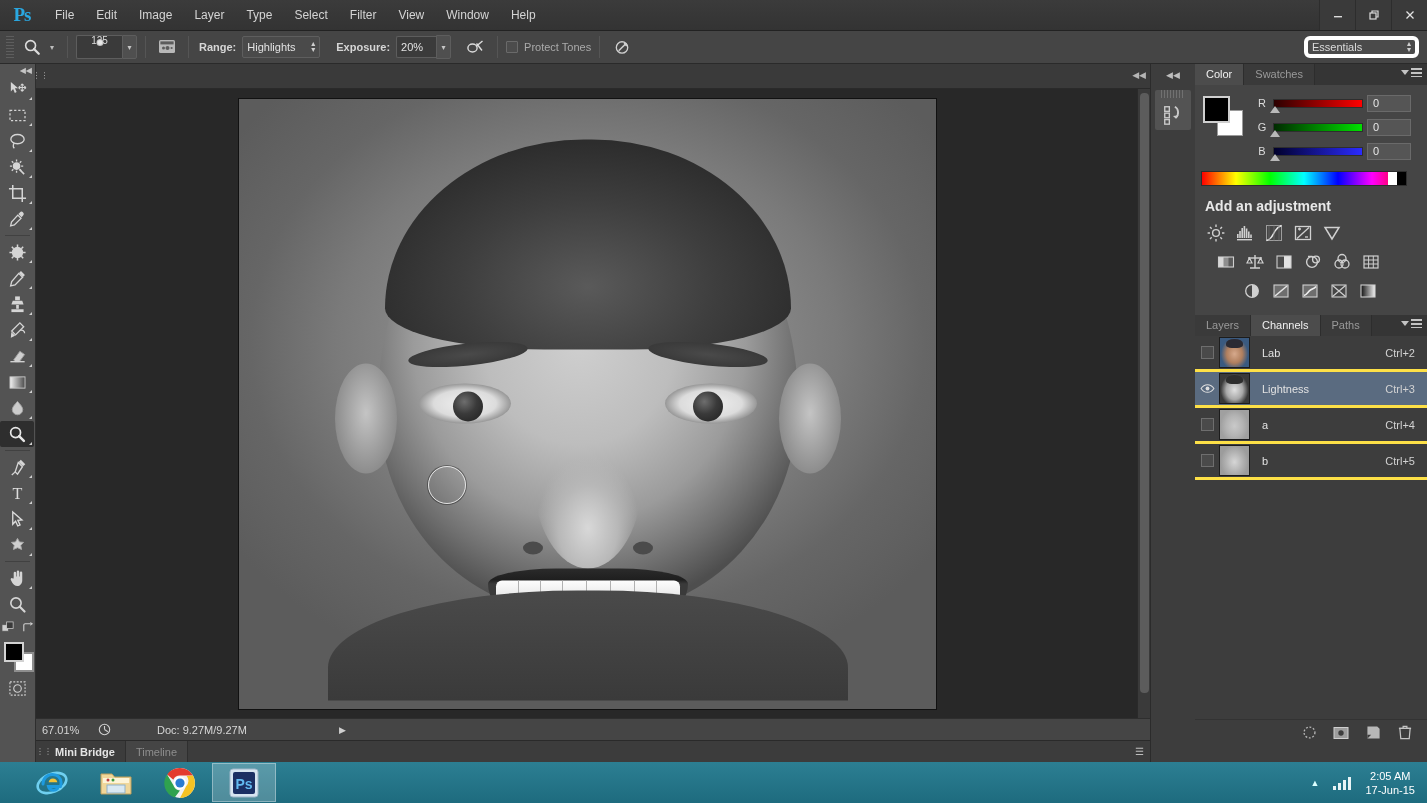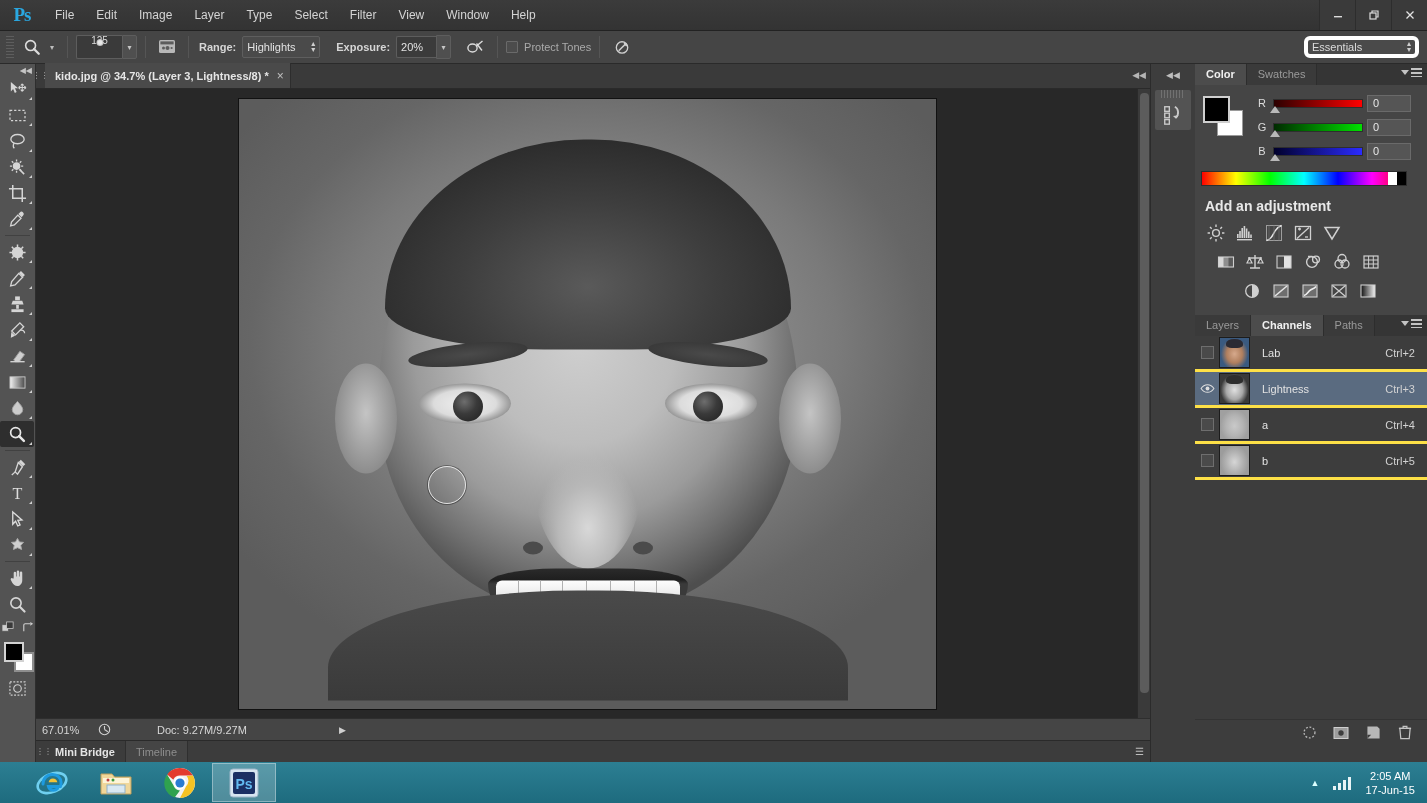--- a/index.html
+++ b/index.html
@@ -267,21 +267,21 @@
 
   
   .panels { position:absolute; left:1195px; top:64px; width:232px; height:699px; background:#3d3d3d; }
   .panel-tabs {
     display:flex; align-items:flex-end; height:21px; background:#353535; position:relative;
   }
   .ptab {
     height:21px; line-height:21px; padding:0 11px; font-size:11px; color:#9a9a9a;
     background:#3a3a3a; border-right:1px solid #2d2d2d;
   }
-  .ptab.active { background:#4c4c4c; color:#f0f0f0; font-weight:bold; }
+  .ptab.active { background:#4c4c4c; color:#f0f0f0; font-weight:normal; }
   .panel-menu {
     position:absolute; right:5px; top:4px; display:flex; align-items:center; gap:2px;
   }
   .pm-caret { width:0;height:0;border-left:4px solid transparent;border-right:4px solid transparent;
               border-top:5px solid #c4c4c4; }
   .pm-lines { width:11px; height:9px;
               background:repeating-linear-gradient(to bottom,#c4c4c4 0 2px,transparent 2px 4px); }
 
   
   .colorpanel { background:#454545; padding:6px 8px 0; height:105px; position:relative; }
@@ -648,24 +648,20 @@
     <div class="quickmask">
       <svg width="19" height="17" viewBox="0 0 20 18">
         <rect x="2" y="2" width="16" height="14" fill="none" stroke="#cfcfcf" stroke-width="1.2" stroke-dasharray="2 1.6"></rect>
         <circle cx="10" cy="9" r="4" fill="none" stroke="#cfcfcf" stroke-width="1.2"></circle>
       </svg>
     </div>
   </div>
 
   <div class="tabstrip">
     <div class="tgrip">⋮⋮</div>
-    <div class="doc-tab">
-      <span>kido.jpg @ 34.7% (Layer 3, Lightness/8) *</span>
-      <span class="tab-close">×</span>
-    </div>
     <div class="tab-collapse">◀◀</div>
   </div>
 
   <div class="canvas-area">
     <div class="doc-image">
       <div class="face">
         <div class="f-head"></div>
         <div class="f-ear l"></div>
         <div class="f-ear r"></div>
         <div class="f-hair"></div>

